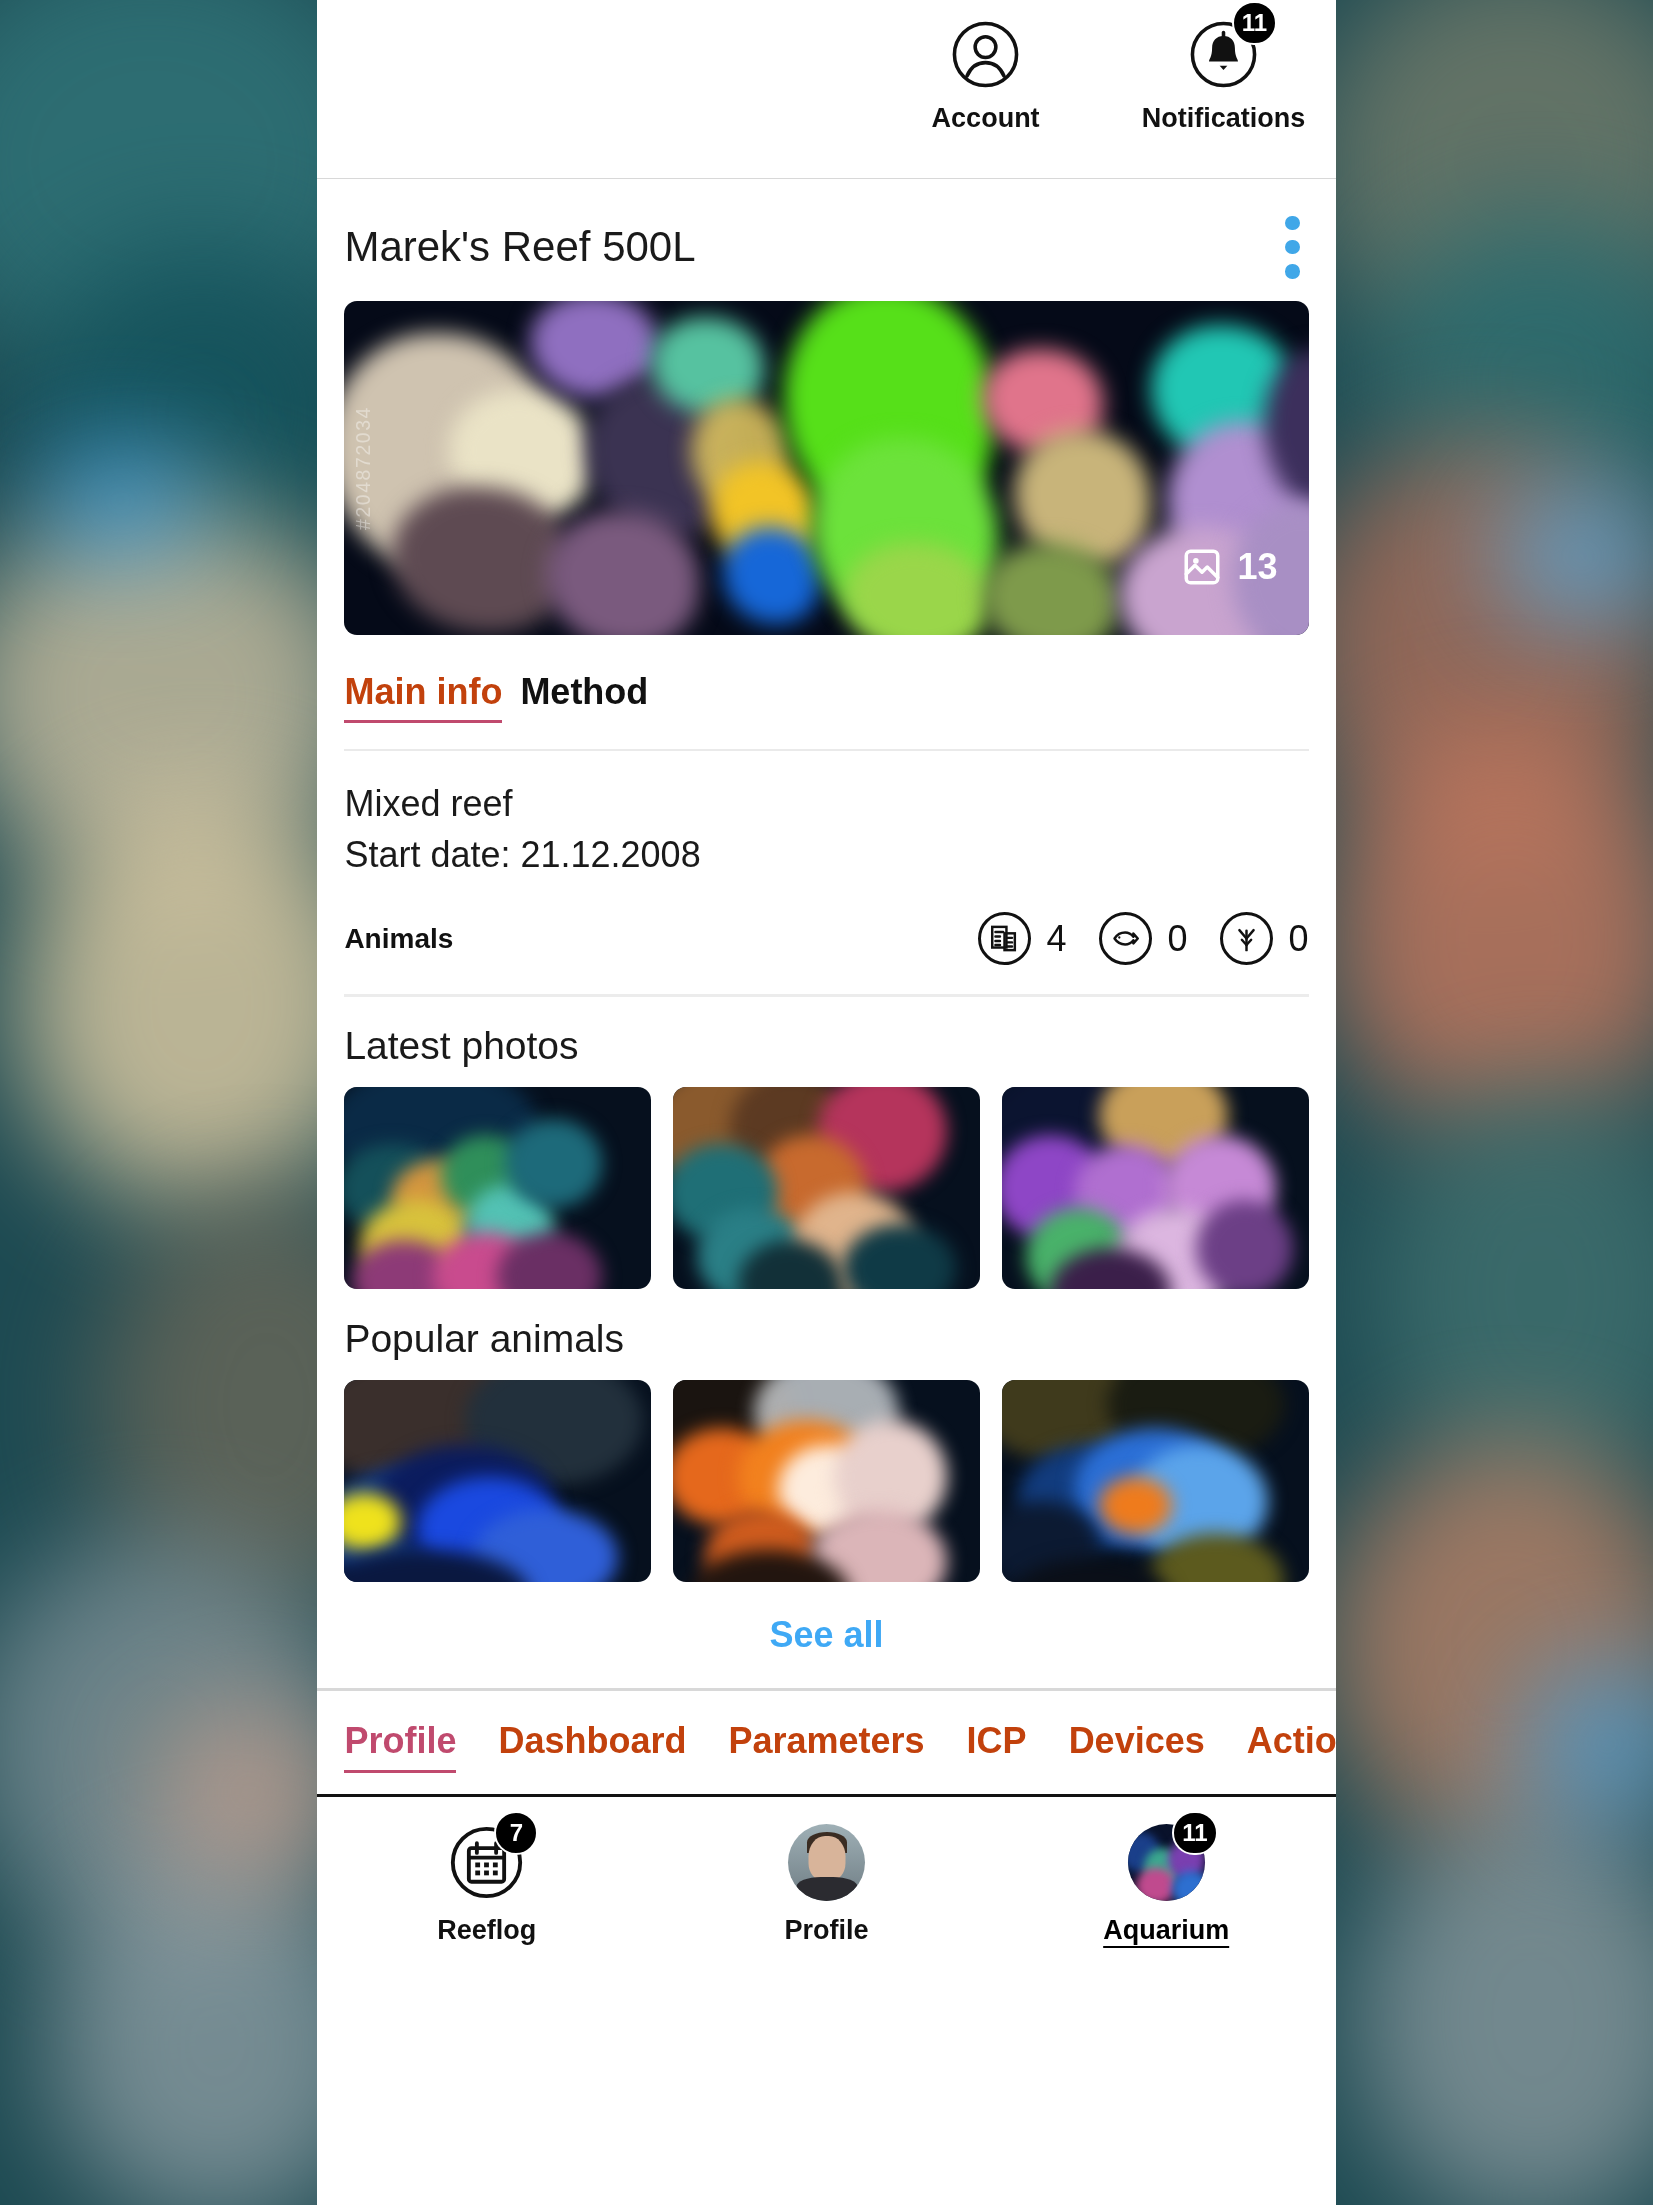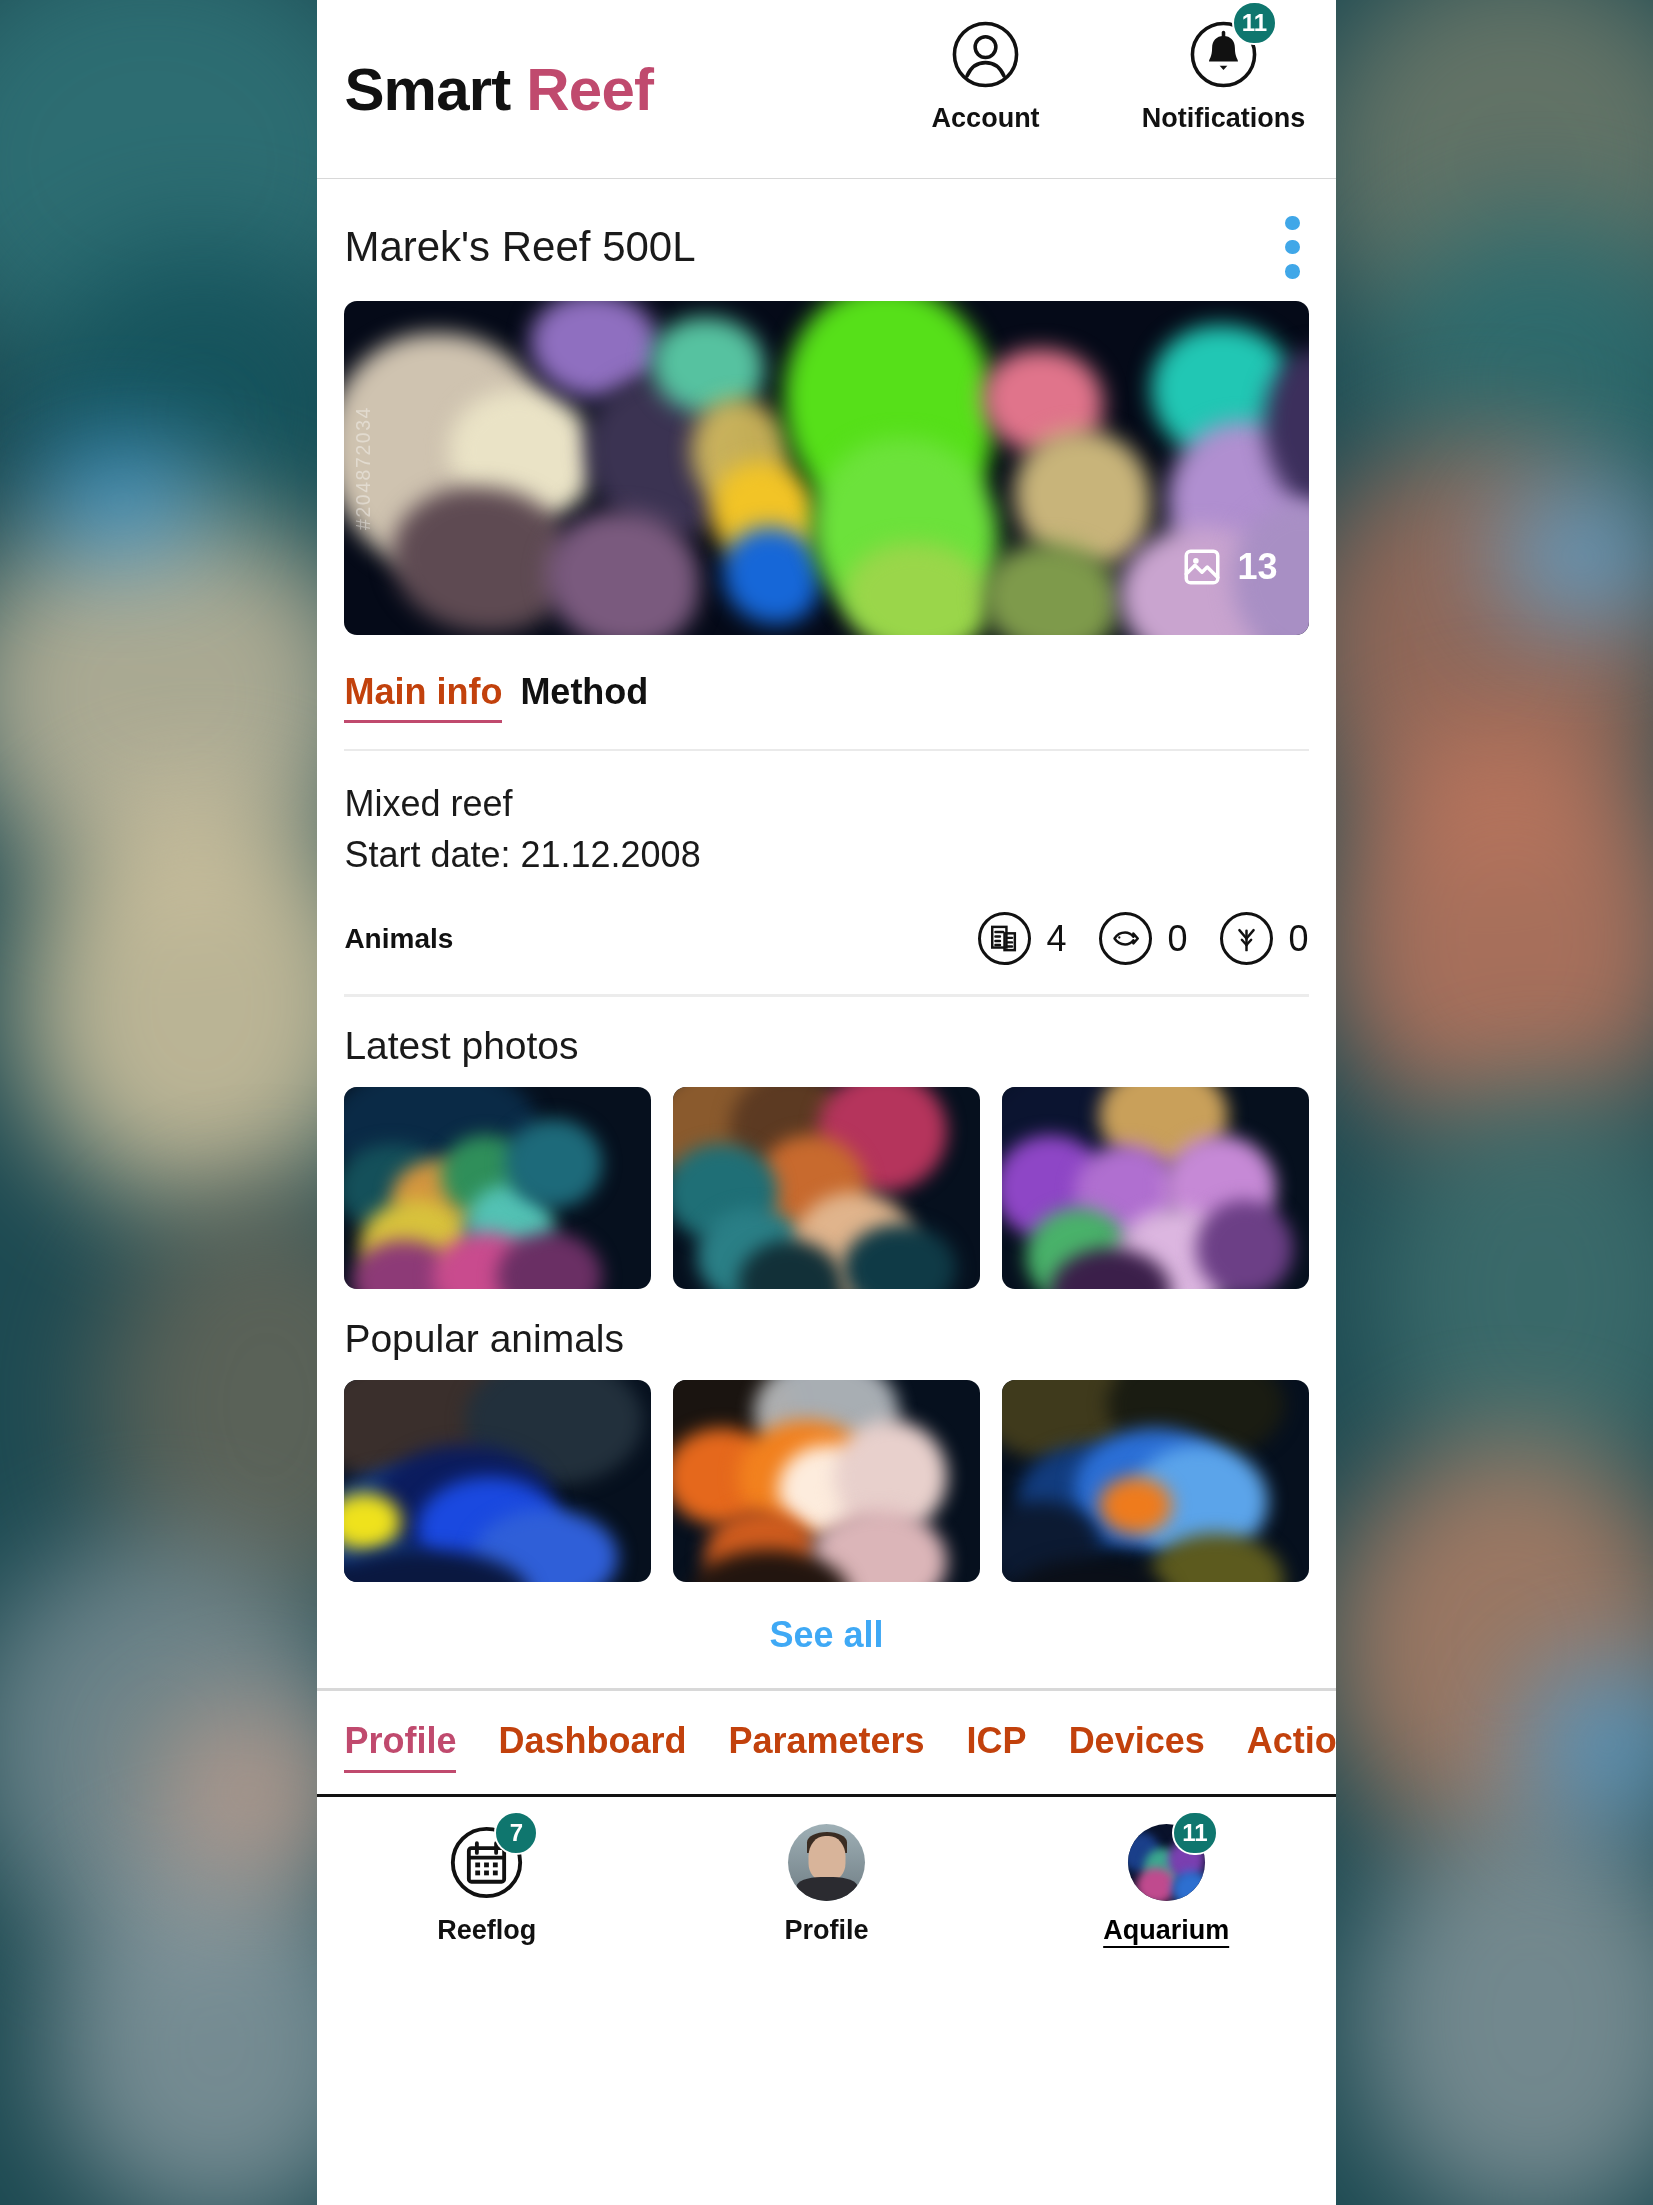--- a/index.html
+++ b/index.html
@@ -44,21 +44,21 @@
   .appbar-actions {
     position: absolute; right: 27.4px; top: 0; height: 100%;
     display: flex; align-items: flex-start; gap: 68px; padding-top: 19.4px;
   }
   .act { width: 170px; display: flex; flex-direction: column; align-items: center; gap: 13px; }
   .act .ico { position: relative; width: 71px; height: 71px; }
   .act .ico svg { width: 71px; height: 71px; display: block; }
   .act .lbl { font-size: 27px; font-weight: 600; color: #111; }
   .badge {
     position: absolute;
-    background: #0f766e; color: #fff;
+    background: #000000; color: #fff;
     border-radius: 806px;
     font-size: 24px; font-weight: 700;
     min-width: 44px; height: 44px;
     display: flex; align-items: center; justify-content: center;
     padding: 0 8px;
     border: 2.4px solid #fff;
   }
   .act .badge { top: -18px; right: -18px; }
 
   .aq-title-row {
@@ -204,24 +204,20 @@
   <div class="blob" style="left:1501px;top:500px;width:161px;height:113px;background:#4fb3f0;opacity:.9;"></div>
   <div class="blob" style="left:1372px;top:1082px;width:339px;height:420px;background:#3f6f6e;opacity:.85;"></div>
   <div class="blob" style="left:1324px;top:1437px;width:371px;height:420px;background:#cf8a6a;opacity:.7;"></div>
   <div class="blob" style="left:1356px;top:1808px;width:355px;height:420px;background:#8f9da2;opacity:.75;"></div>
   <div class="blob" style="left:1518px;top:1663px;width:178px;height:161px;background:#3fa0dd;opacity:.75;"></div>
 </div>
 
 <div id="phone">
 
   <div class="appbar">
-    <div class="brand">
-      <span class="b1">Smart</span>
-      <span class="b2">Reef</span>
-    </div>
 
     <div class="appbar-actions">
 
       <div class="act">
         <div class="ico">
           <svg viewBox="0 0 48 48" fill="none" stroke="#111" stroke-width="2.4">
             <circle cx="24" cy="24" r="21"></circle>
             <circle cx="24" cy="19" r="7"></circle>
             <path d="M11.5 38.5c2.6-6 7.1-9 12.5-9s9.9 3 12.5 9" stroke-linecap="round"></path>
           </svg>

